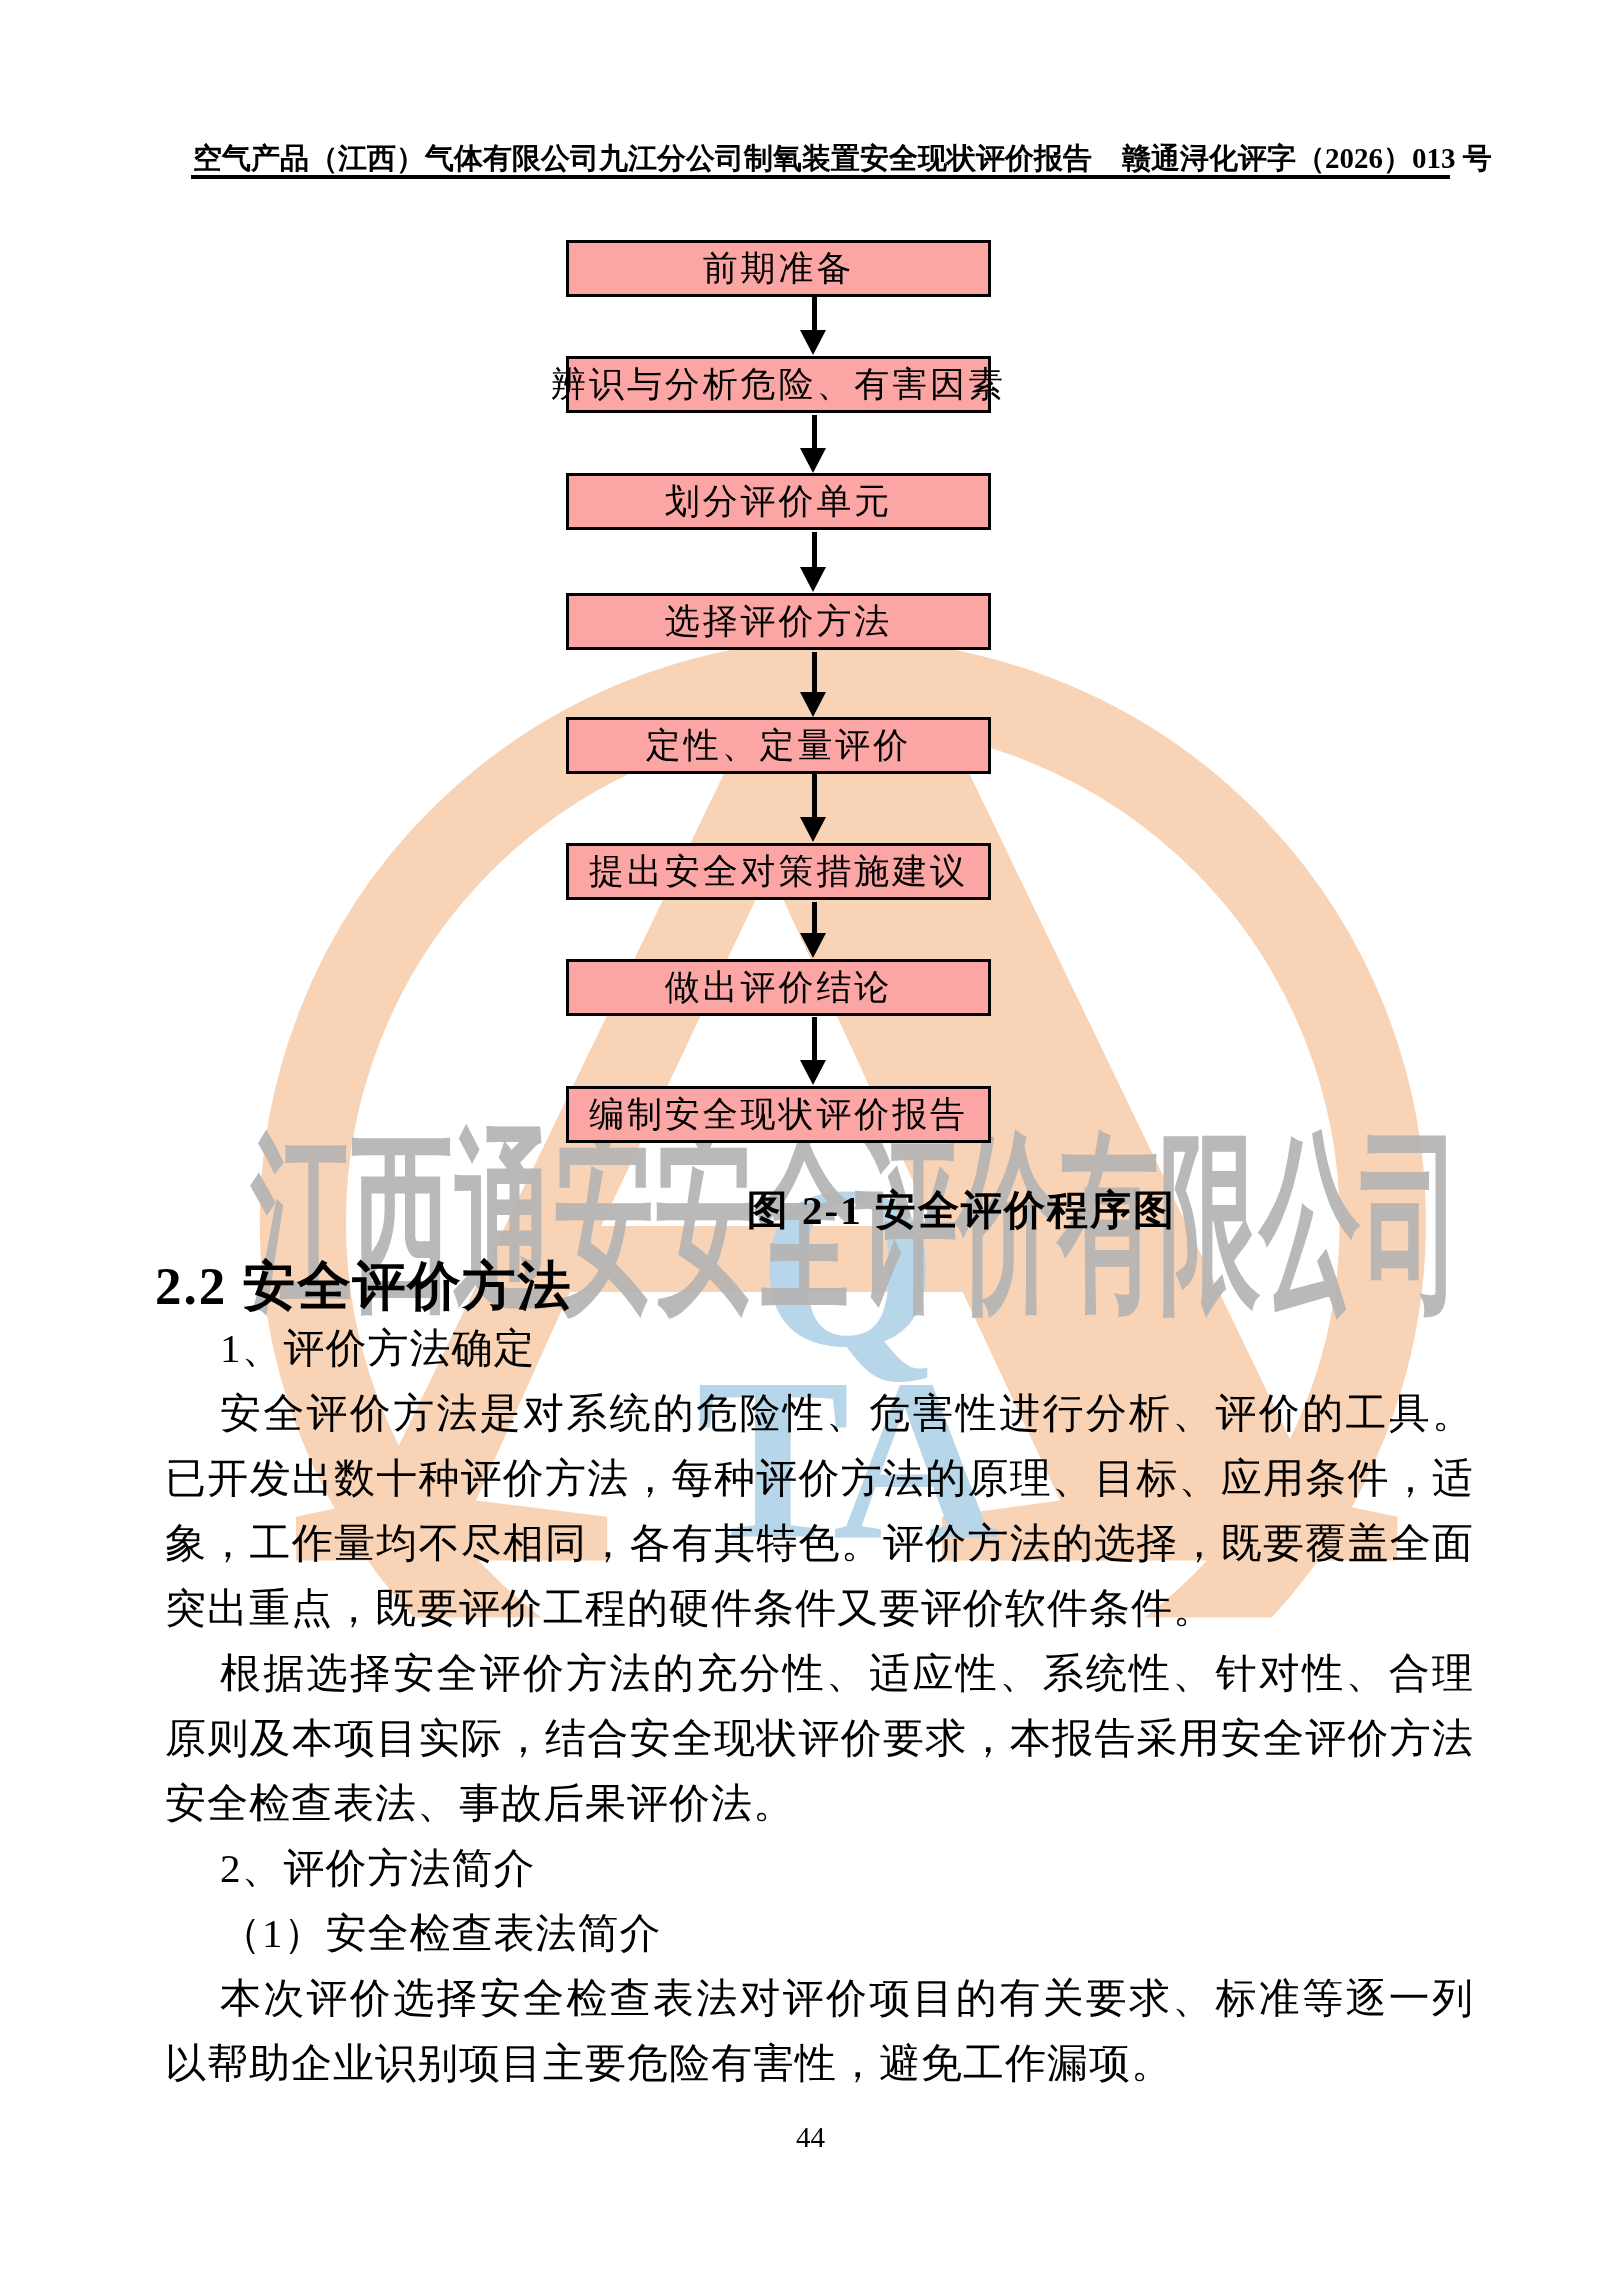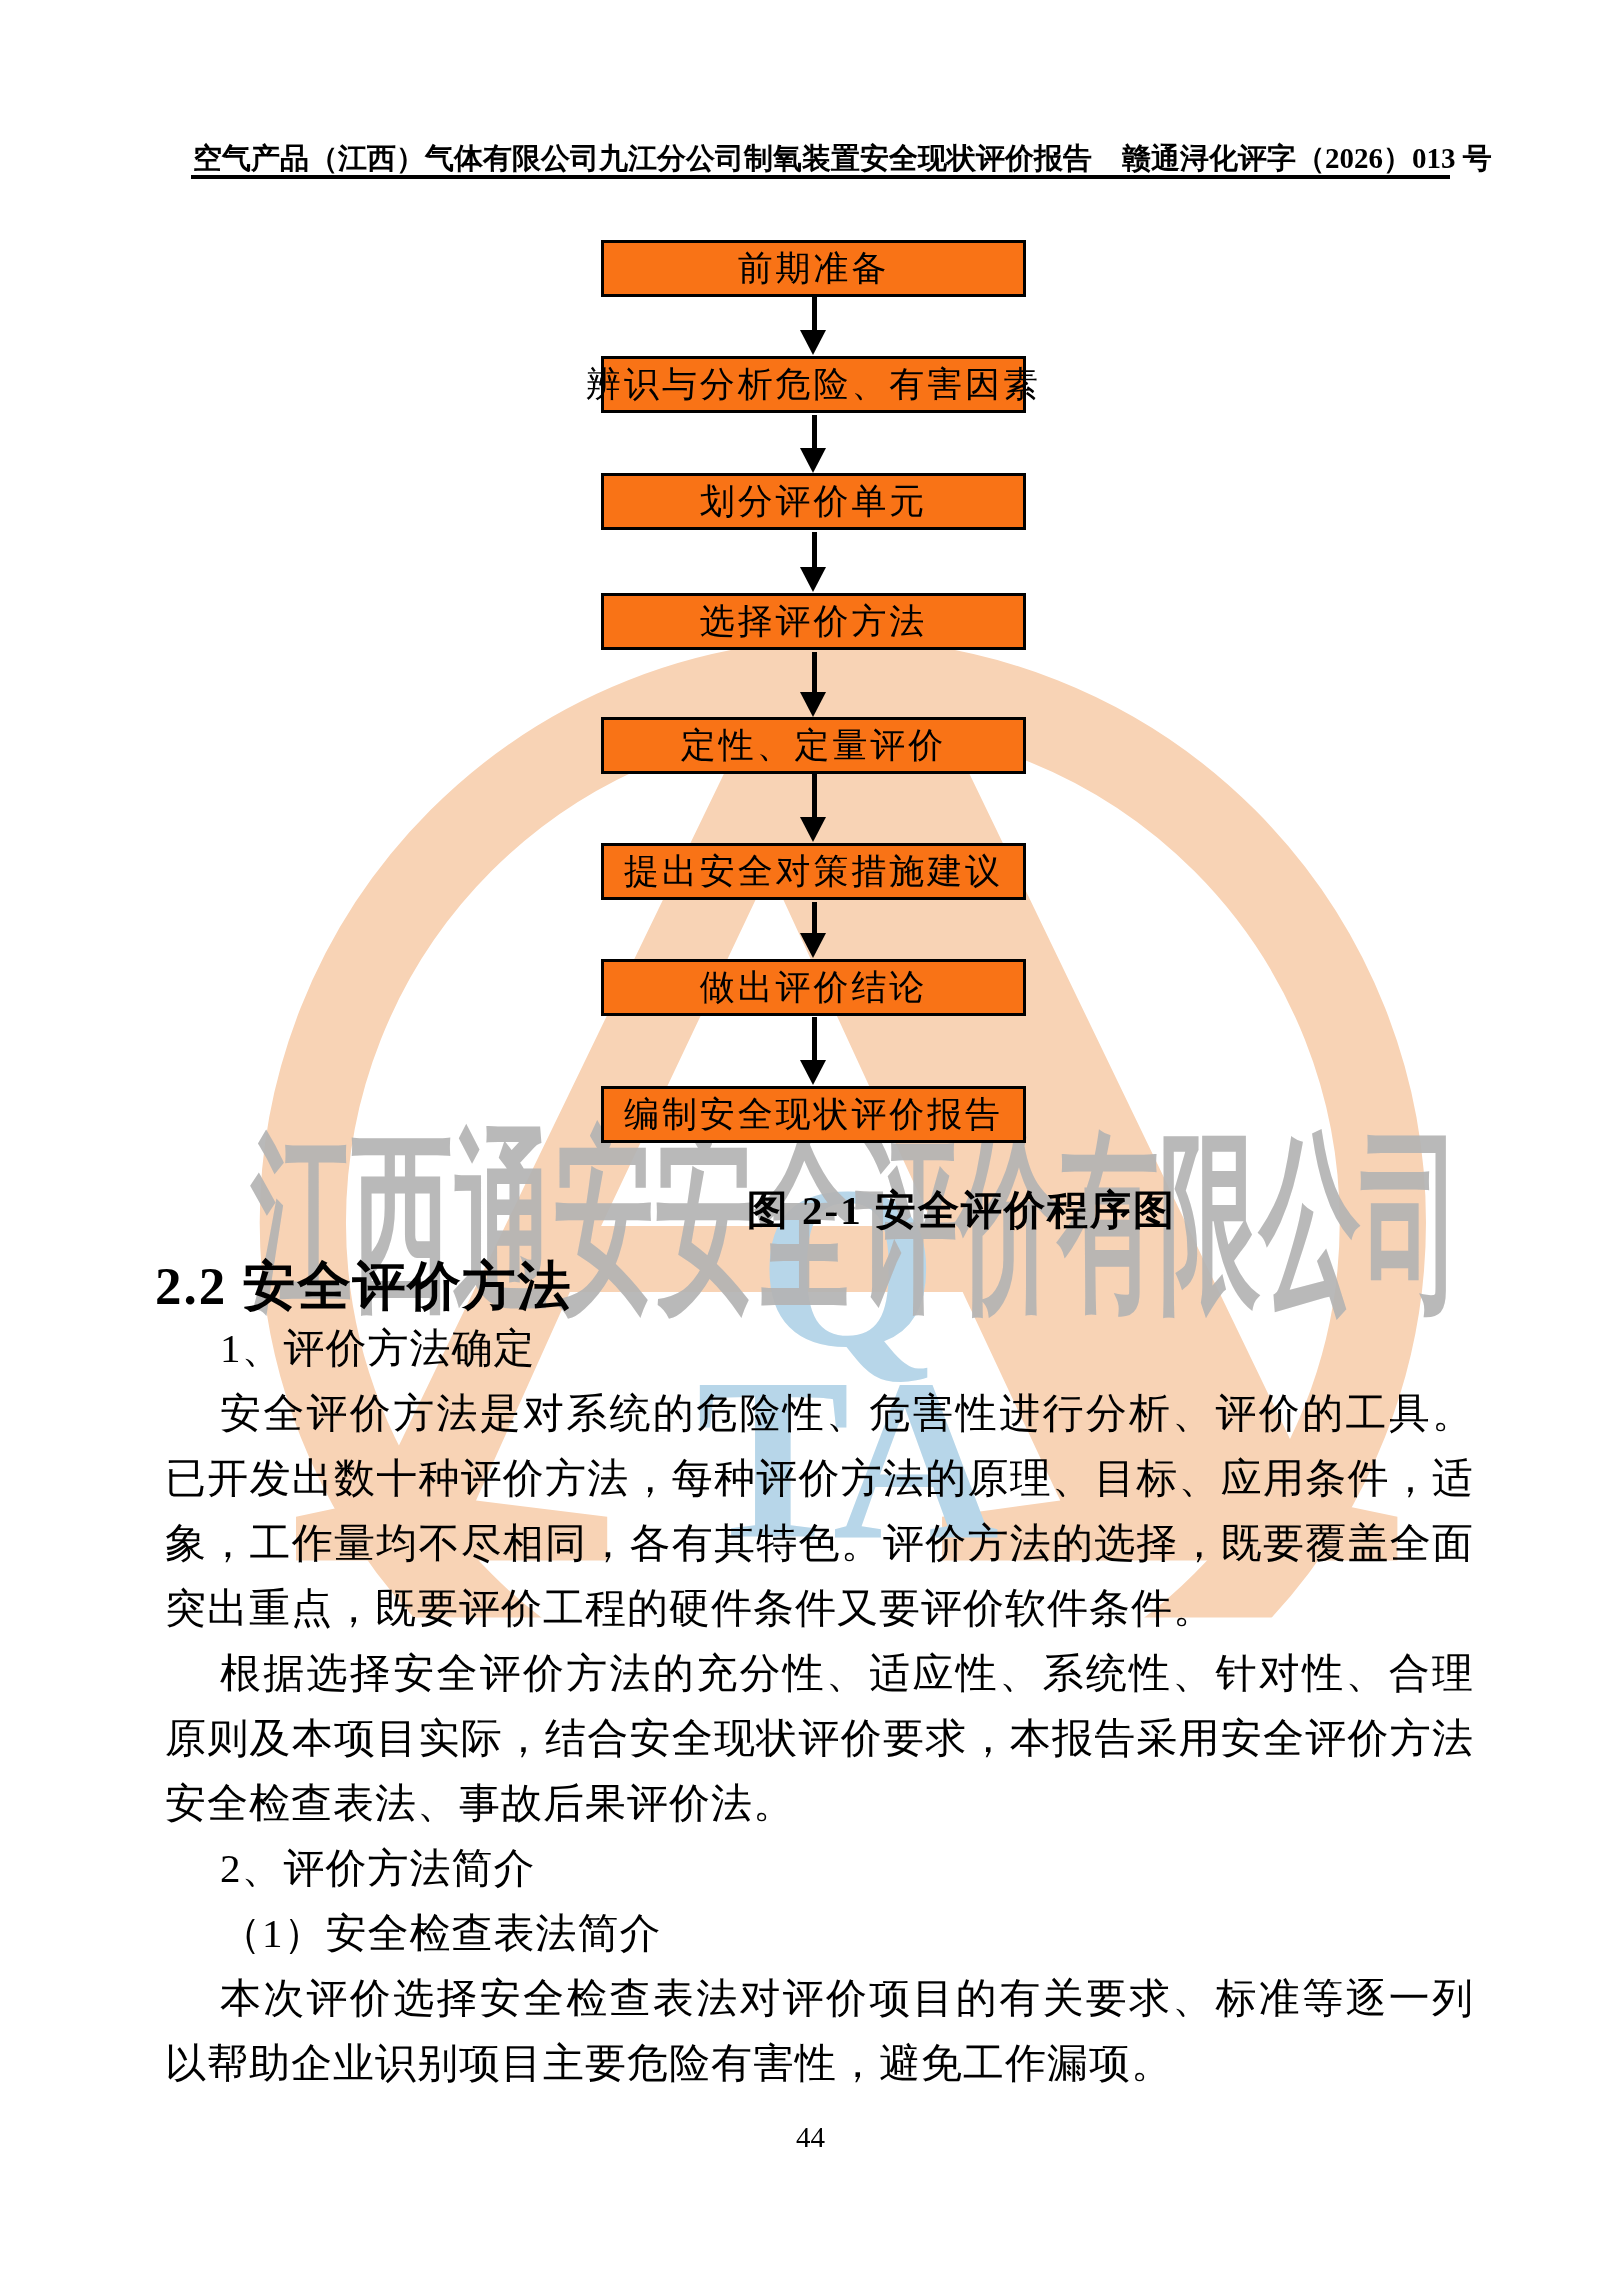--- a/index.html
+++ b/index.html
@@ -22,22 +22,22 @@
     position:absolute;left:1122px;top:139px;z-index:2;
     font-size:29px;font-weight:bold;white-space:nowrap;text-align:center;
   }
   .hdr-rule{
     position:absolute;left:191px;top:175px;width:1259px;height:3.9px;
     background:#000;z-index:2;
   }
   
   .flow{position:absolute;left:0;top:0;z-index:1;width:1621px;height:1274px;}
   .fbox{
-    position:absolute;left:601px;width:425px;height:57px;
-    box-sizing:border-box;border:3.9px solid #000;background:#f97316;
+    position:absolute;left:566px;width:425px;height:57px;
+    box-sizing:border-box;border:3.9px solid #000;background:#fca5a5;
     display:flex;align-items:center;justify-content:center;
     font-size:35px;letter-spacing:2.9px;white-space:nowrap;
   }
   .farrow{position:absolute;left:812px;width:4.9px;background:#000;}
   .farrow::after{
     content:"";position:absolute;top:100%;left:-11.8px;
     border-left:13.7px solid transparent;border-right:13.7px solid transparent;
     border-top:25.5px solid #000;
   }
   .fcaption{

